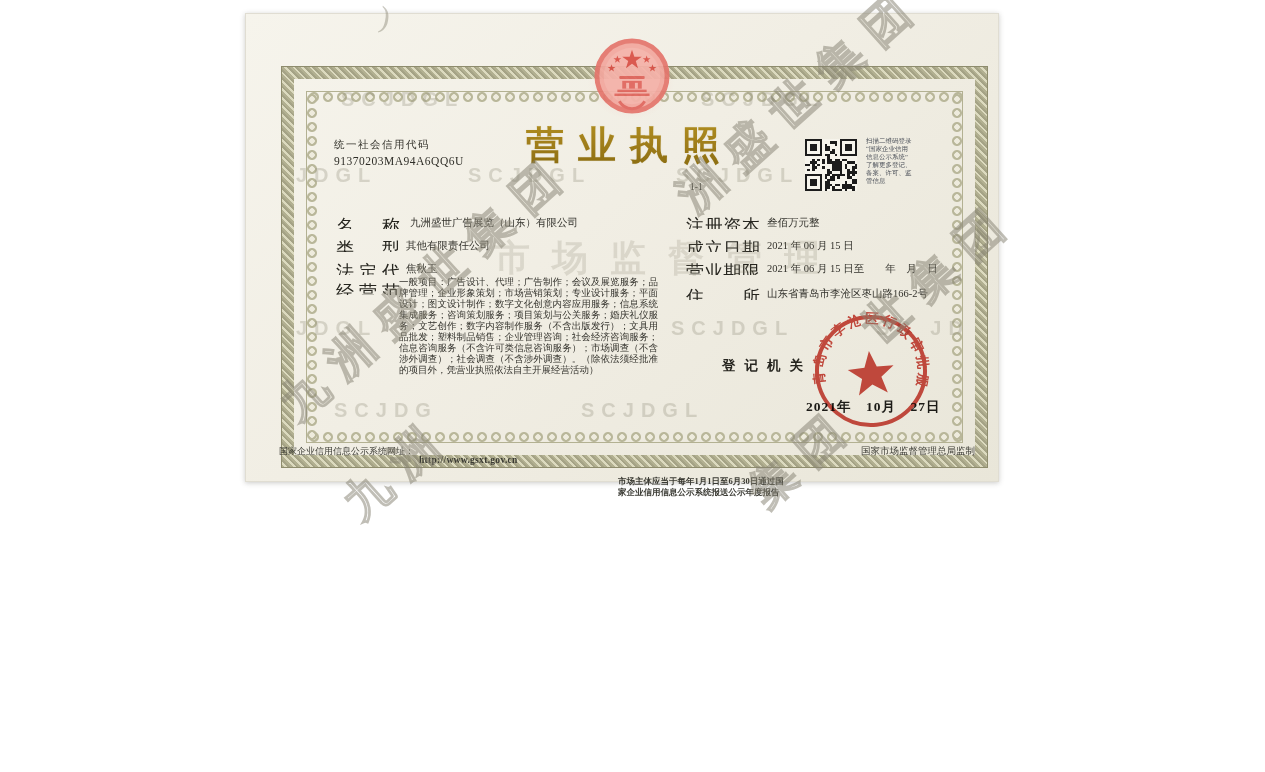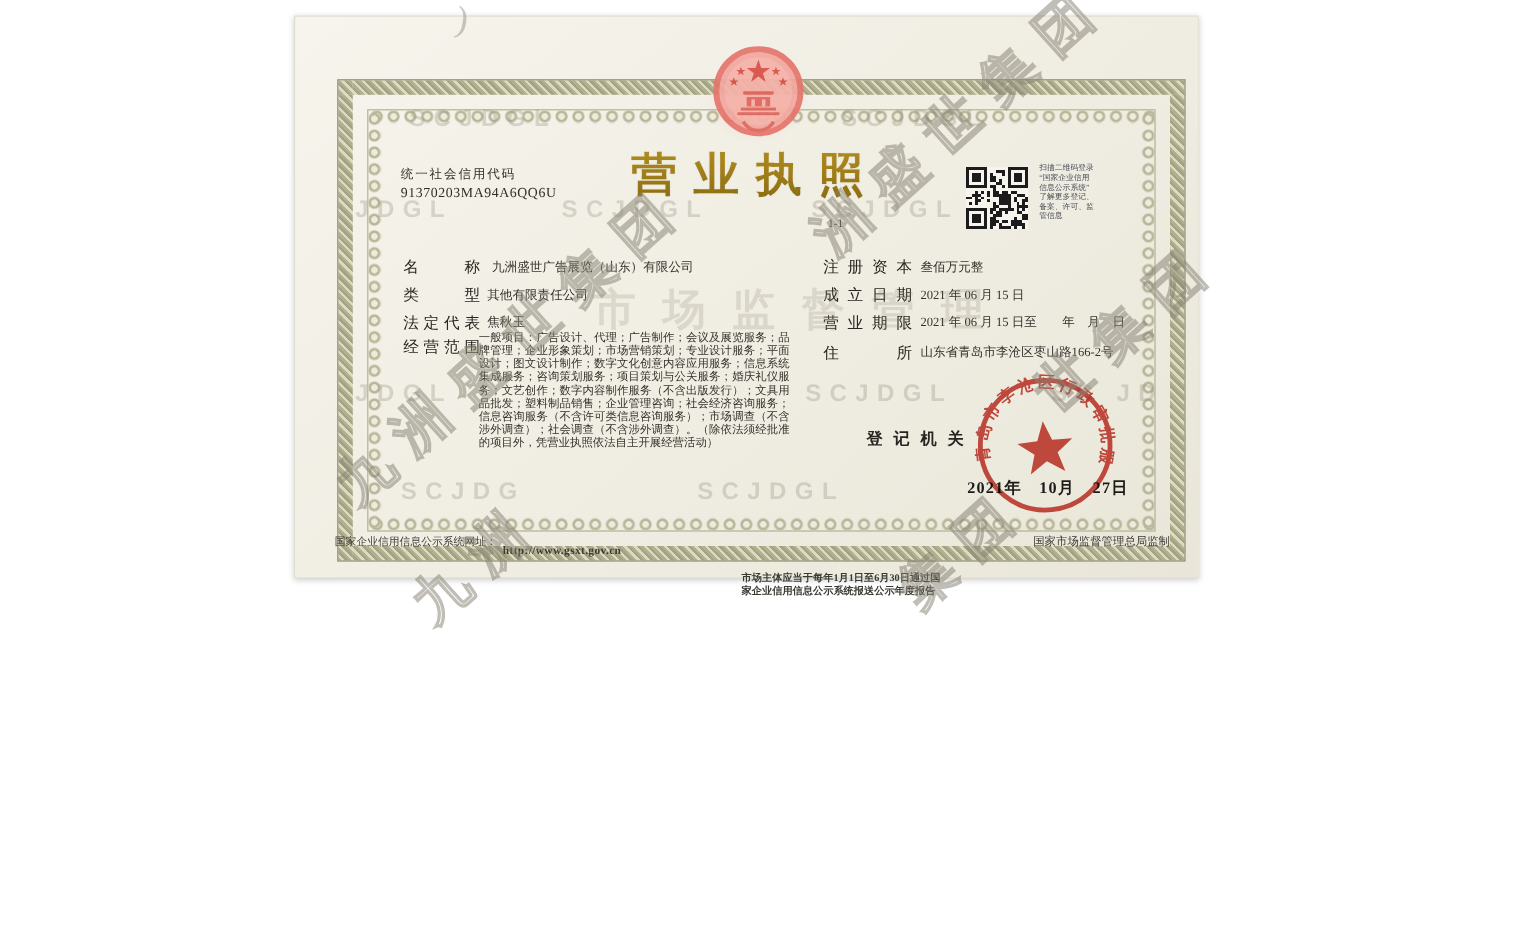--- a/index.html
+++ b/index.html
@@ -31,21 +31,21 @@
   .abs{position:absolute;}
   .credit-label{font-size:10.5px;letter-spacing:1.5px;color:#33322b;}
   .credit-code{font-size:11.5px;letter-spacing:.5px;color:#2e2d27;}
   .title{font-size:38px;font-weight:bold;letter-spacing:14px;text-indent:14px;text-align:center;
          background:linear-gradient(180deg,#bd9a26 0%,#a8841f 45%,#86690f 100%);
          -webkit-background-clip:text;background-clip:text;color:transparent;
          text-shadow:0 0 1px rgba(140,110,20,.25);}
   .subtitle{font-size:15px;font-weight:bold;letter-spacing:5px;text-align:center;color:#22211c;}
   .pageno{font-size:9.5px;color:#3a3933;}
   .qr-caption{font-size:6.5px;line-height:8.1px;color:#4a4f58;white-space:pre-line;}
-  .flabel{font-size:13px;color:#26251f;text-align:justify;text-align-last:justify;height:15px;overflow:hidden;}
+  .flabel{font-size:18px;color:#26251f;text-align:justify;text-align-last:justify;height:15px;overflow:hidden;}
   .fvalue{font-size:10.5px;color:#33322c;}
   .scope{font-size:9.5px;line-height:11px;color:#33322c;text-align:justify;}
   .registrar{font-size:13.5px;font-weight:bold;letter-spacing:9px;color:#26251f;}
   .issue-date{font-size:13.5px;font-weight:bold;color:#1c1b17;letter-spacing:1px;z-index:3;}
   .foot{color:#3a3a33;}
   .f-label{font-size:9px;font-weight:normal;}
   .f-url{font-size:9.5px;font-weight:bold;letter-spacing:.3px;}
   .f-center{font-size:8.5px;line-height:10.5px;white-space:pre-line;font-weight:bold;}
   .f-right{font-size:9.5px;font-weight:normal;}
   

